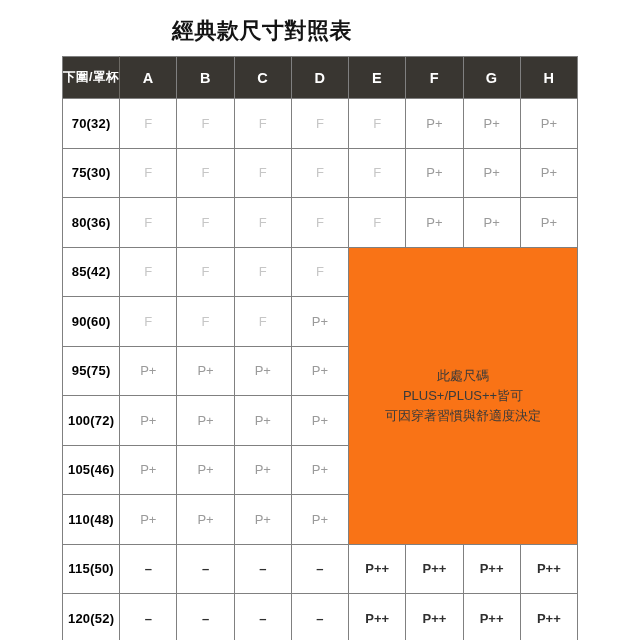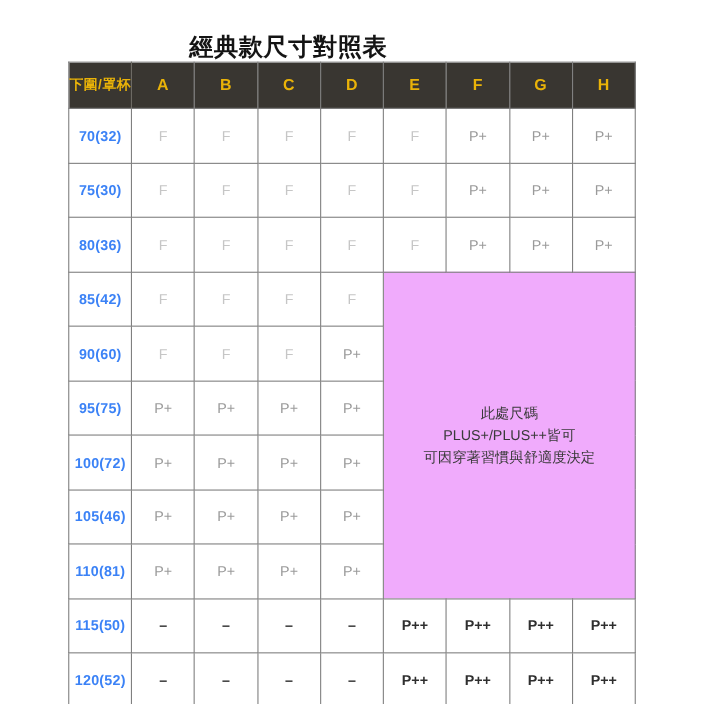--- a/index.html
+++ b/index.html
@@ -10,21 +10,21 @@
     width: 640px;
     height: 640px;
     background: #ffffff;
     font-family: "Liberation Sans", "DejaVu Sans", sans-serif;
     overflow: hidden;
     position: relative;
   }
 
   #page-title {
     position: absolute;
-    top: 28px;
+    top: 16px;
     left: 0;
     width: 524px;
     text-align: center;
     font-size: 22px;
     font-weight: bold;
     color: #141414;
     letter-spacing: 0.5px;
     line-height: 30px;
   }
 
@@ -50,21 +50,21 @@
     vertical-align: middle;
     font-size: 13px;
   }
 
   
   thead tr {
     background: #393631;
   }
   thead th {
     height: 41px;
-    color: #eab308;
+    color: #ffffff;
     font-weight: bold;
     font-size: 14px;
     border: 1px solid #393631;
     border-bottom: 1px solid #393631;
     margin-top: 44px;
   }
   thead th.col-label {
     font-size: 12.5px;
     letter-spacing: 0.5px;
   }
@@ -81,37 +81,37 @@
     height: 48.5px;
   }
   tbody td {
     height: 48.5px;
   }
 
   td.rowhead {
     width: 88px;
     font-weight: bold;
     font-size: 13.5px;
-    color: #3b82f6;
+    color: #000000;
     letter-spacing: 0.2px;
   }
 
   td.cell {
     width: 53.5px;
     font-size: 13px;
   }
 
   
   .v-f      { color: #c6c6c6; }
   .v-pplus  { color: #9a9a9a; }
   .v-pplus2 { color: #2f2f2f; font-weight: bold; }
   .v-dash   { color: #2f2f2f; font-weight: bold; }
 
   td.note-cell {
-    background: #f0abfc;
+    background: #f97316;
     color: #3a3a3a;
     font-size: 12.5px;
     line-height: 20px;
     text-align: center;
     vertical-align: middle;
     border: 1px solid #9a9a9a;
   }
   td.note-cell .note-line { display: block; white-space: nowrap; }
 </style>
 </head>
@@ -211,21 +211,21 @@
 
       <tr>
         <td class="rowhead">105(46)</td>
         <td class="cell v-pplus">P+</td>
         <td class="cell v-pplus">P+</td>
         <td class="cell v-pplus">P+</td>
         <td class="cell v-pplus">P+</td>
       </tr>
 
       <tr>
-        <td class="rowhead">110(81)</td>
+        <td class="rowhead">110(48)</td>
         <td class="cell v-pplus">P+</td>
         <td class="cell v-pplus">P+</td>
         <td class="cell v-pplus">P+</td>
         <td class="cell v-pplus">P+</td>
       </tr>
 
       <tr>
         <td class="rowhead">115(50)</td>
         <td class="cell v-dash">–</td>
         <td class="cell v-dash">–</td>

